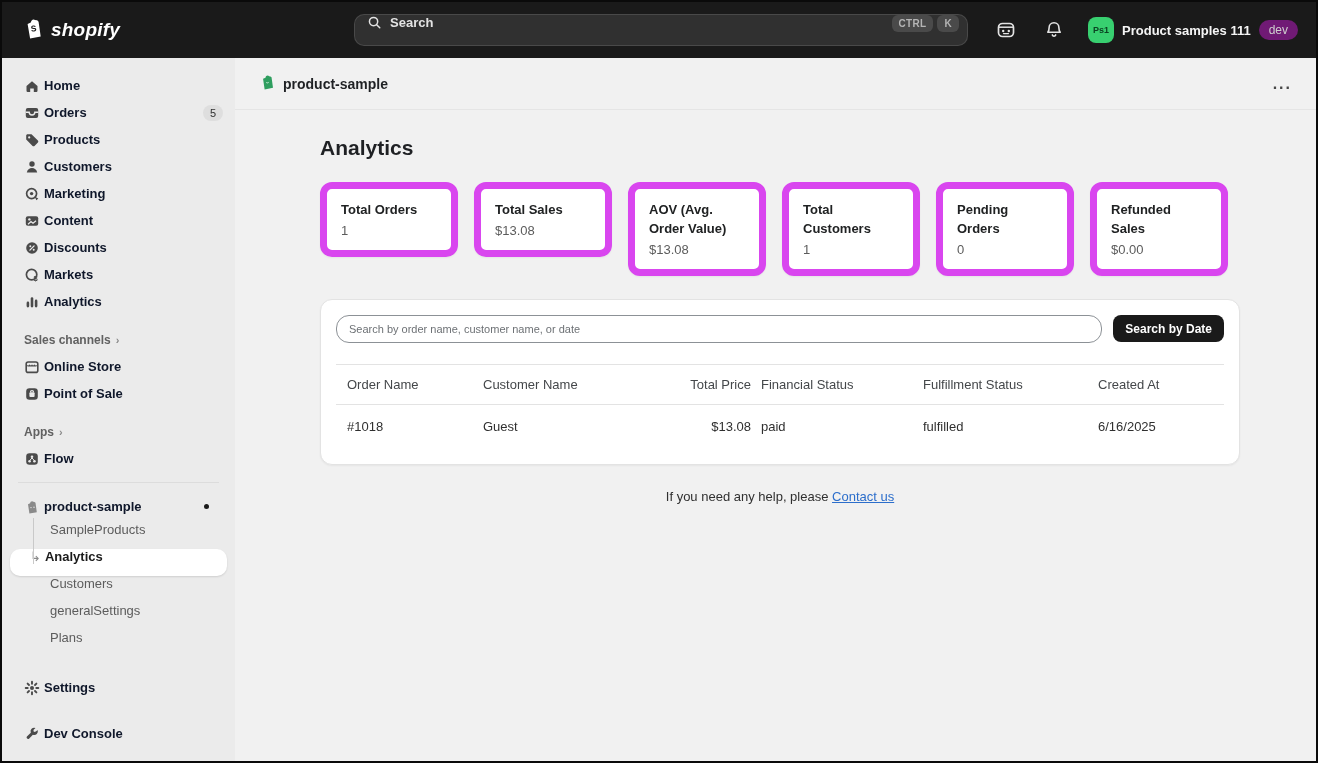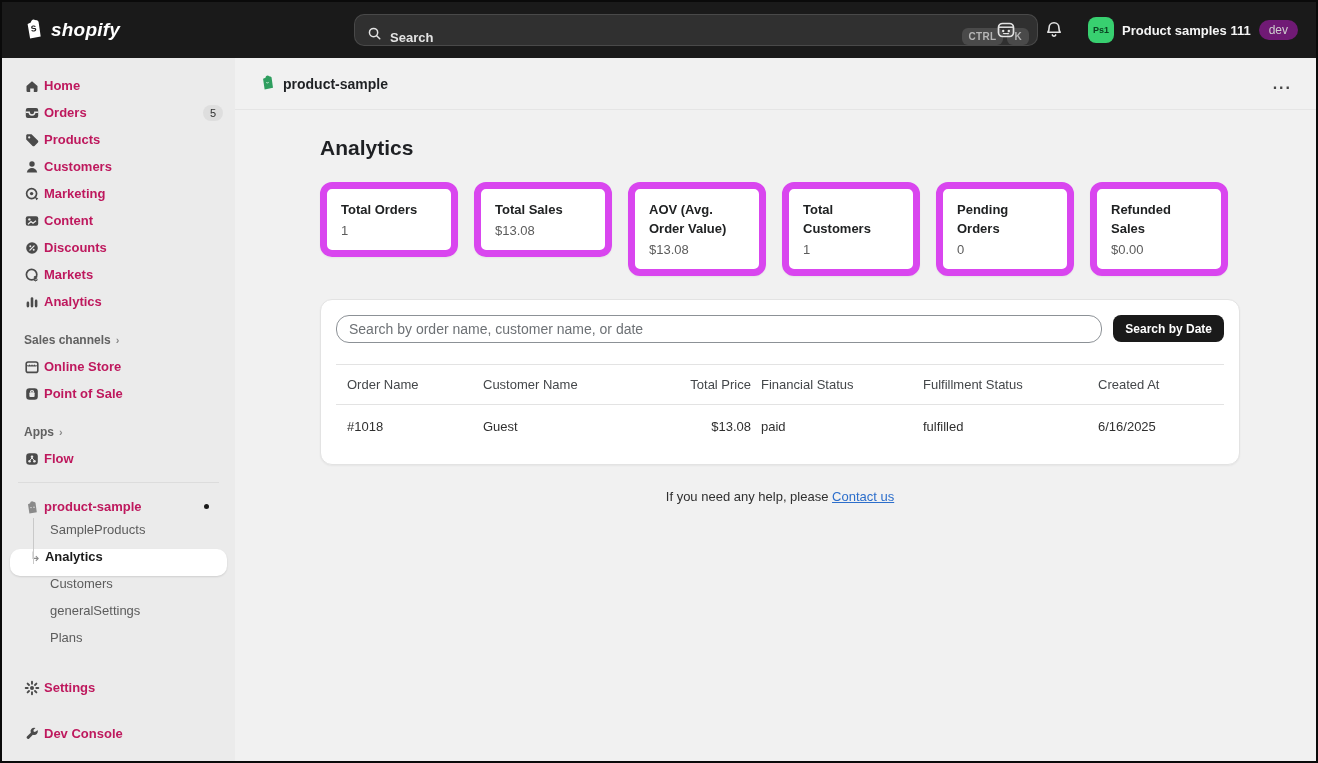--- a/index.html
+++ b/index.html
@@ -3,40 +3,40 @@
 <meta charset="utf-8">
 <style>
   * { margin:0; padding:0; box-sizing:border-box; }
   html,body { width:1318px; height:763px; font-family:"Liberation Sans", sans-serif; background:#000; }
   .frame { width:1318px; height:763px; border:2px solid #0a0a0a; background:#f1f1f1; position:relative; overflow:hidden; }
 
   
   .topbar { height:56px; background:#1a1a1a; display:flex; align-items:center; position:relative; }
   .logo { display:flex; align-items:center; gap:6px; padding-left:22px; }
   .logo-word { color:#fff; font-size:19px; font-weight:700; font-style:italic; letter-spacing:.2px; }
-  .top-search { position:absolute; left:352px; top:12px; width:684px; height:32px; background:#303030;
-    border:1px solid rgba(255,255,255,.12); border-radius:10px; display:flex; align-items:flex-end;
+  .top-search { position:absolute; left:352px; top:12px; width:614px; height:32px; background:#303030;
+    border:1px solid rgba(255,255,255,.12); border-radius:10px; display:flex; align-items:flex-start;
     padding:0 8px 0 12px; cursor:pointer; }
   .top-search-text { color:#e3e3e3; font-size:13px; font-weight:600; margin-left:8px; flex:1; }
   .kbd { background:#4a4a4a; color:#b5b5b5; font-size:10px; font-weight:700; border-radius:6px;
     padding:3px 7px; margin-left:4px; letter-spacing:.3px; }
   .top-right { position:absolute; right:18px; top:0; height:56px; display:flex; align-items:center; gap:20px; }
   .top-icon-btn { width:28px; height:28px; display:flex; align-items:center; justify-content:center; cursor:pointer; }
   .account { display:flex; align-items:center; gap:8px; cursor:pointer; }
   .avatar { width:26px; height:26px; border-radius:8px; background:#38d070; color:#0b4423;
     font-size:9px; font-weight:700; display:flex; align-items:center; justify-content:center; }
   .store-name { color:#f5f5f5; font-size:13px; font-weight:700; }
   .env-pill { background:#701a75; color:#cfcfcf; font-size:12px; border-radius:10px; padding:3px 10px; }
 
   
   .sidebar { position:absolute; top:56px; left:0; bottom:0; width:233px; background:#ebebeb; padding-top:14px; }
   .nav-item { height:27px; margin:0 8px; padding-left:14px; display:flex; align-items:center; gap:4px;
     border-radius:8px; cursor:pointer; }
   .nicon { width:16px; height:16px; flex:0 0 16px; display:flex; align-items:center; justify-content:center; }
-  .nlabel { font-size:13px; font-weight:600; color:#be185d; }
+  .nlabel { font-size:13px; font-weight:600; color:#0f172a; }
   .nbadge { margin-left:auto; margin-right:4px; background:#dedede; color:#303030; font-size:11px;
     border-radius:8px; padding:2px 7px; }
   .section-label { margin:14px 8px 2px; padding-left:14px; font-size:12px; font-weight:600; color:#616161;
     display:flex; align-items:center; gap:5px; cursor:pointer; height:22px;}
   .chev { color:#8a8a8a; font-size:11px; }
   .sb-divider { border-top:1px solid #dcdcdc; margin:10px 16px; }
   .app-row { height:27px; margin:0 8px; padding-left:14px; display:flex; align-items:center; gap:4px; cursor:pointer; }
   .app-dot { margin-left:auto; margin-right:18px; width:5px; height:5px; border-radius:50%; background:#1a1a1a; }
   .sub-list { position:relative; margin-top:2px; }
   .connector { position:absolute; left:31px; top:-4px; height:46px; width:1px; background:#c9c9c9; }
@@ -60,21 +60,21 @@
   .cards { margin:22px 0 0 85px; width:920px; display:flex; gap:16px; align-items:flex-start; }
   .card { width:138px; background:#fff; border:7px solid #d946ef; border-radius:12px; padding:12px 14px;
     box-shadow:0 1px 2px rgba(0,0,0,.05); }
   .card-label { font-size:13px; font-weight:700; color:#202223; line-height:1.45; }
   .card-value { font-size:13px; color:#5c5c5c; margin-top:3px; }
 
   .orders-card { margin:23px 0 0 85px; width:920px; background:#fff; border:1px solid #e3e3e3;
     border-radius:12px; padding:15px 15px 14px; box-shadow:0 1px 2px rgba(0,0,0,.05); }
   .search-row { display:flex; align-items:center; gap:11px; }
   .order-search { flex:1; height:28px; border:1px solid #8c9196; border-radius:13px; padding:0 12px;
-    font-size:14px; color:#303030; font-family:"Liberation Sans", sans-serif; background:#fff; outline:none; }
+    font-size:11px; color:#303030; font-family:"Liberation Sans", sans-serif; background:#fff; outline:none; }
   .order-search::placeholder { color:#6d7175; }
   .date-btn { height:27px; background:#1a1a1a; color:#fff; border:none; border-radius:8px; padding:0 12px;
     font-size:12px; font-weight:700; font-family:"Liberation Sans", sans-serif; cursor:pointer; }
   .otable { margin-top:21px; border-top:1px solid #e3e3e3; }
   .trow { display:grid; grid-template-columns:136px 132px 136px 10px 162px 175px 1fr; align-items:center;
     padding-left:11px; }
   .thead { border-bottom:1px solid #e3e3e3; }
   .thead > div { font-size:13px; color:#44474a; padding:12px 0; }
   .tbody > div { font-size:13px; color:#303030; padding:14px 0 16px; }
   .cell-right { text-align:right; }

